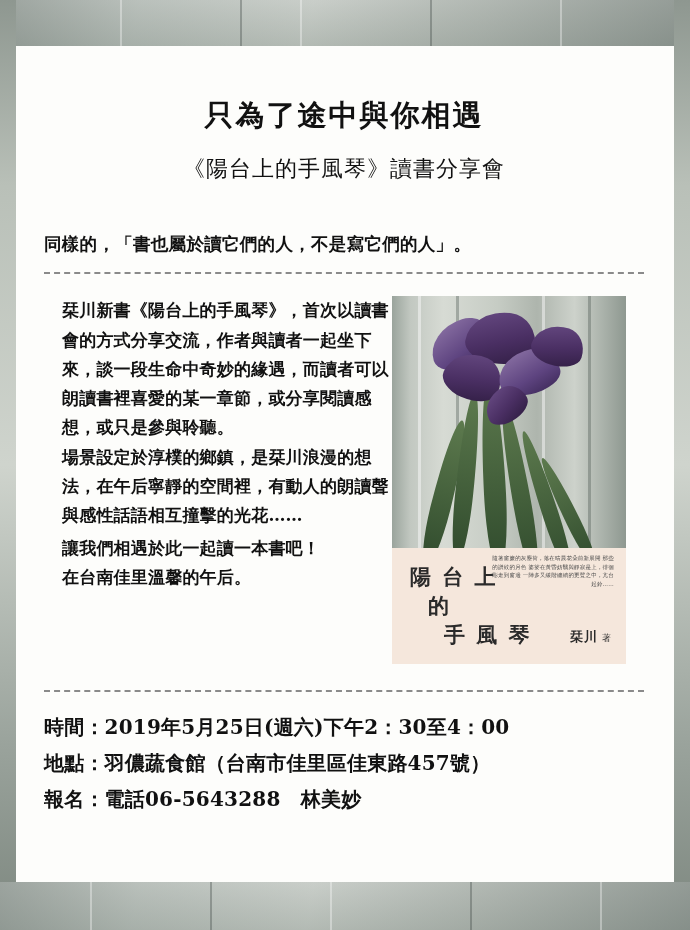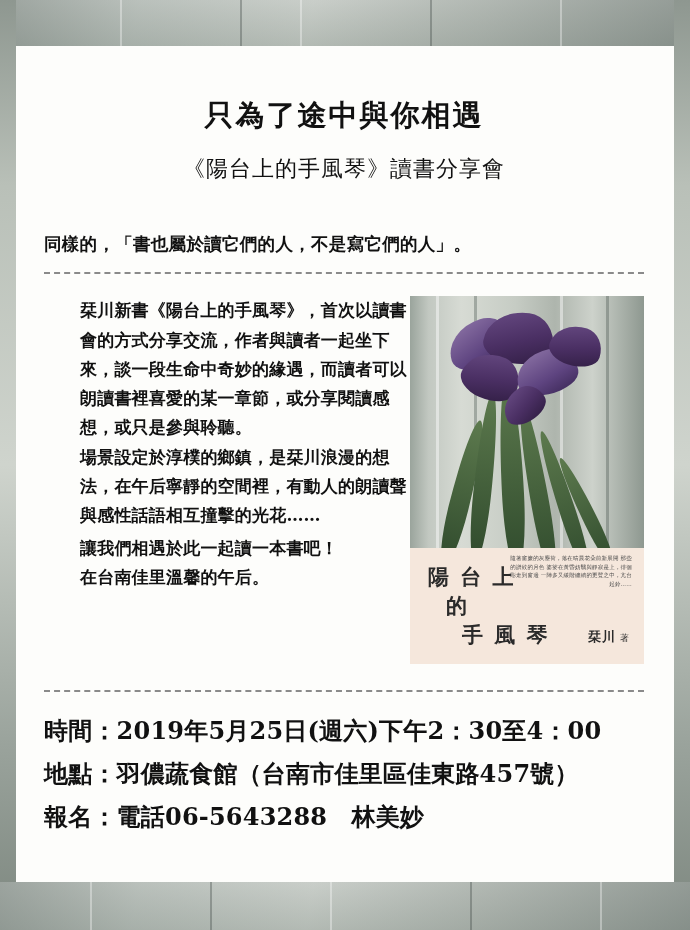--- a/index.html
+++ b/index.html
@@ -107,21 +107,21 @@
     height: 0;
   }
   .divider.lower {
     margin-top: 26px;
   }
 
   .body-area {
     margin-top: 22px;
     display: flex;
     align-items: flex-start;
-    justify-content: flex-end;
+    justify-content: center;
   }
   .body-text {
     width: 330px;
     font-size: 17px;
     font-weight: bold;
     line-height: 1.72;
     color: #111111;
     letter-spacing: 0.2px;
   }
   .body-text p {
@@ -207,21 +207,21 @@
     width: 124px;
     font-size: 5.5px;
     line-height: 1.55;
     color: #4a4a4a;
     text-align: right;
     letter-spacing: 0.2px;
   }
 
   .info {
     margin-top: 18px;
-    font-size: 24px;
+    font-size: 20px;
     font-weight: bold;
     line-height: 1.78;
     color: #111111;
     letter-spacing: 0.2px;
   }
   .info p { margin: 0; }
 </style>
 </head>
 <body>
 

